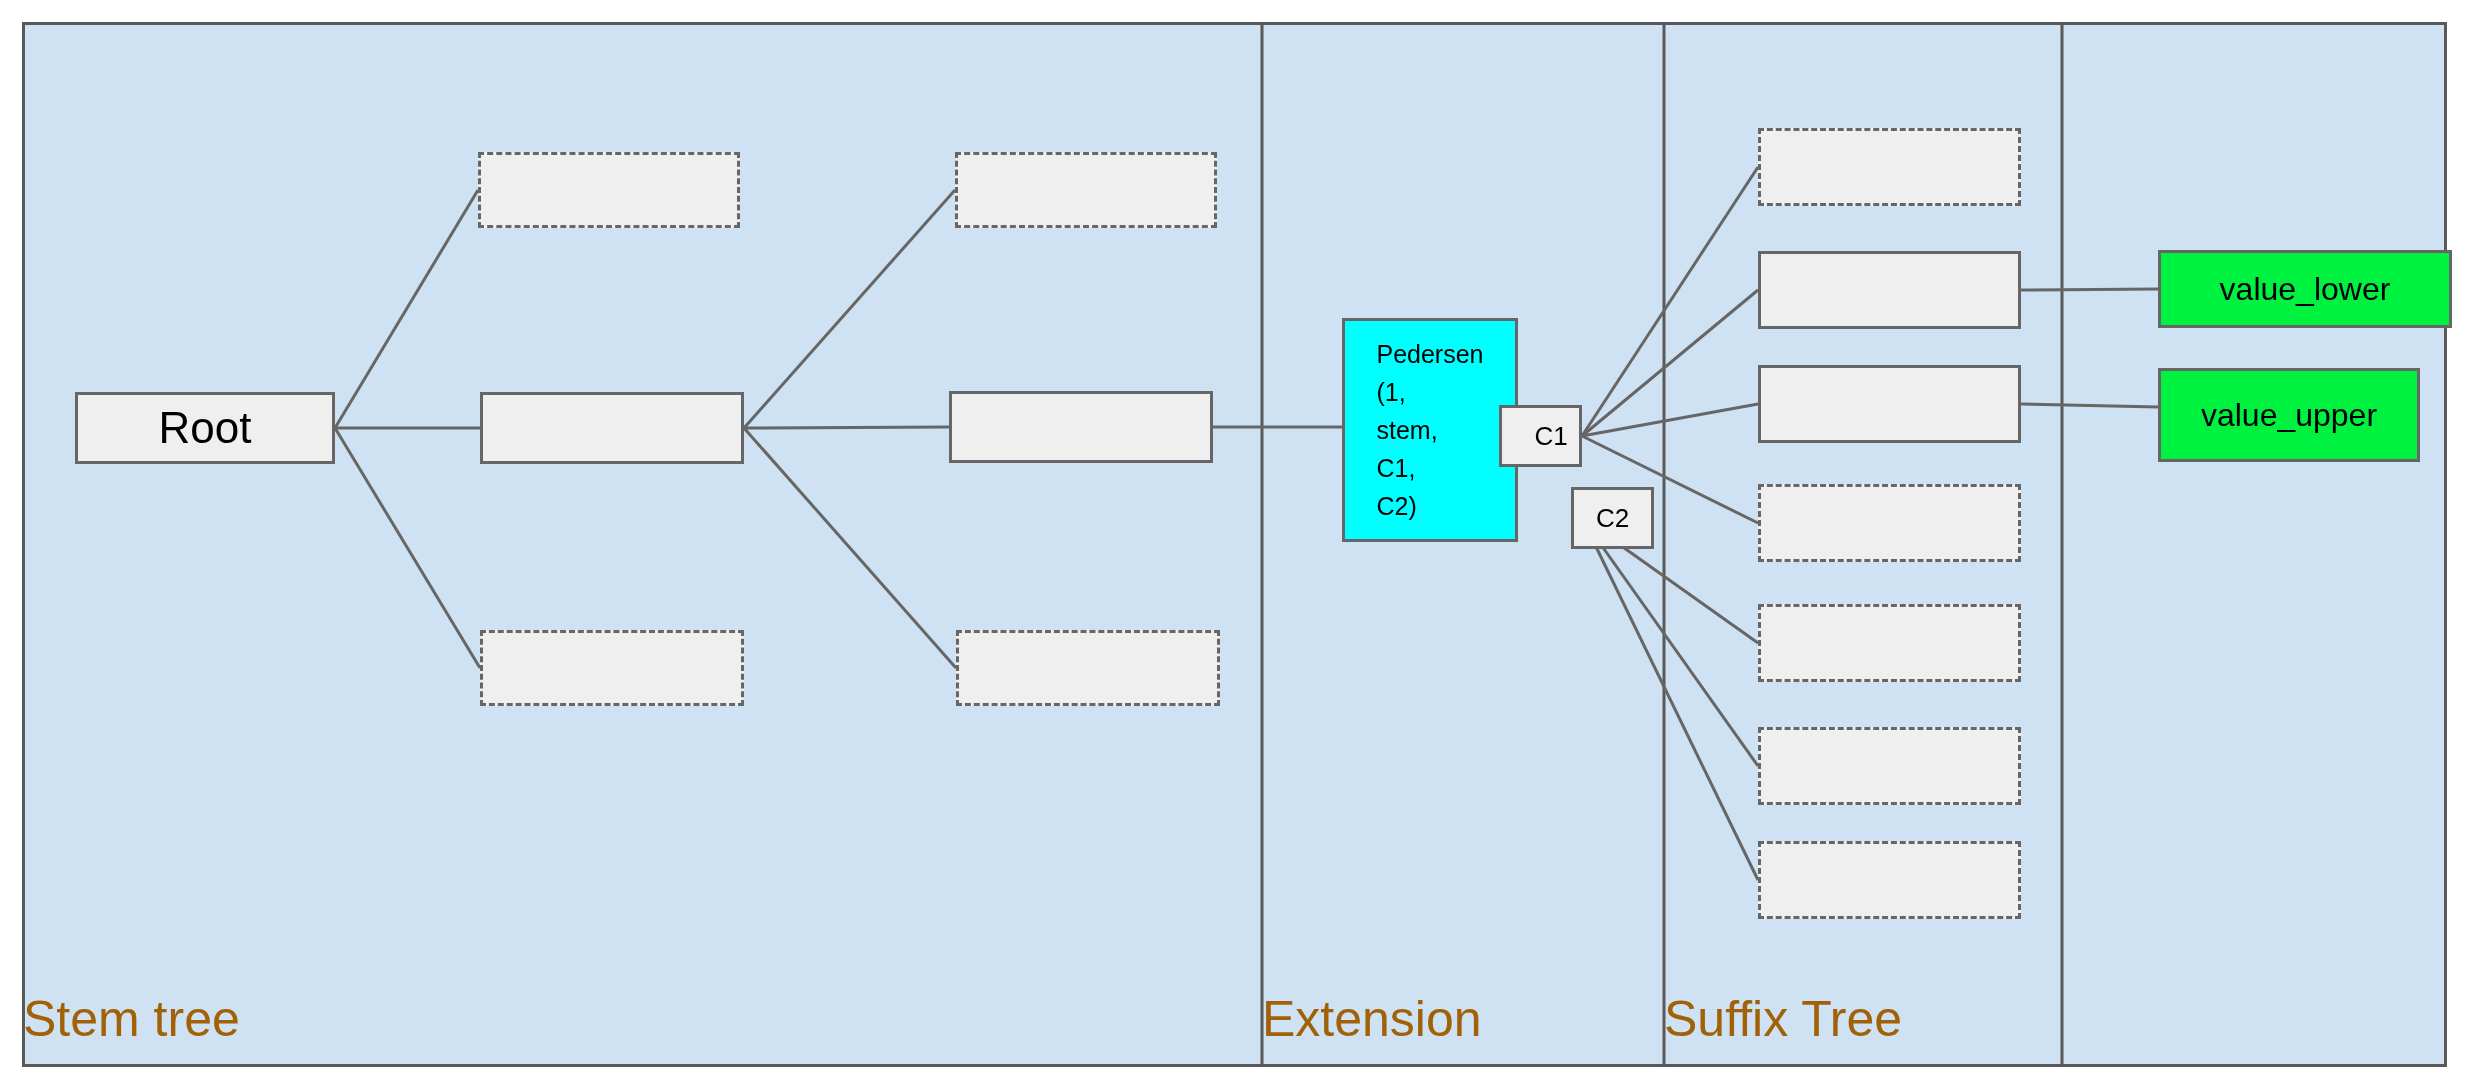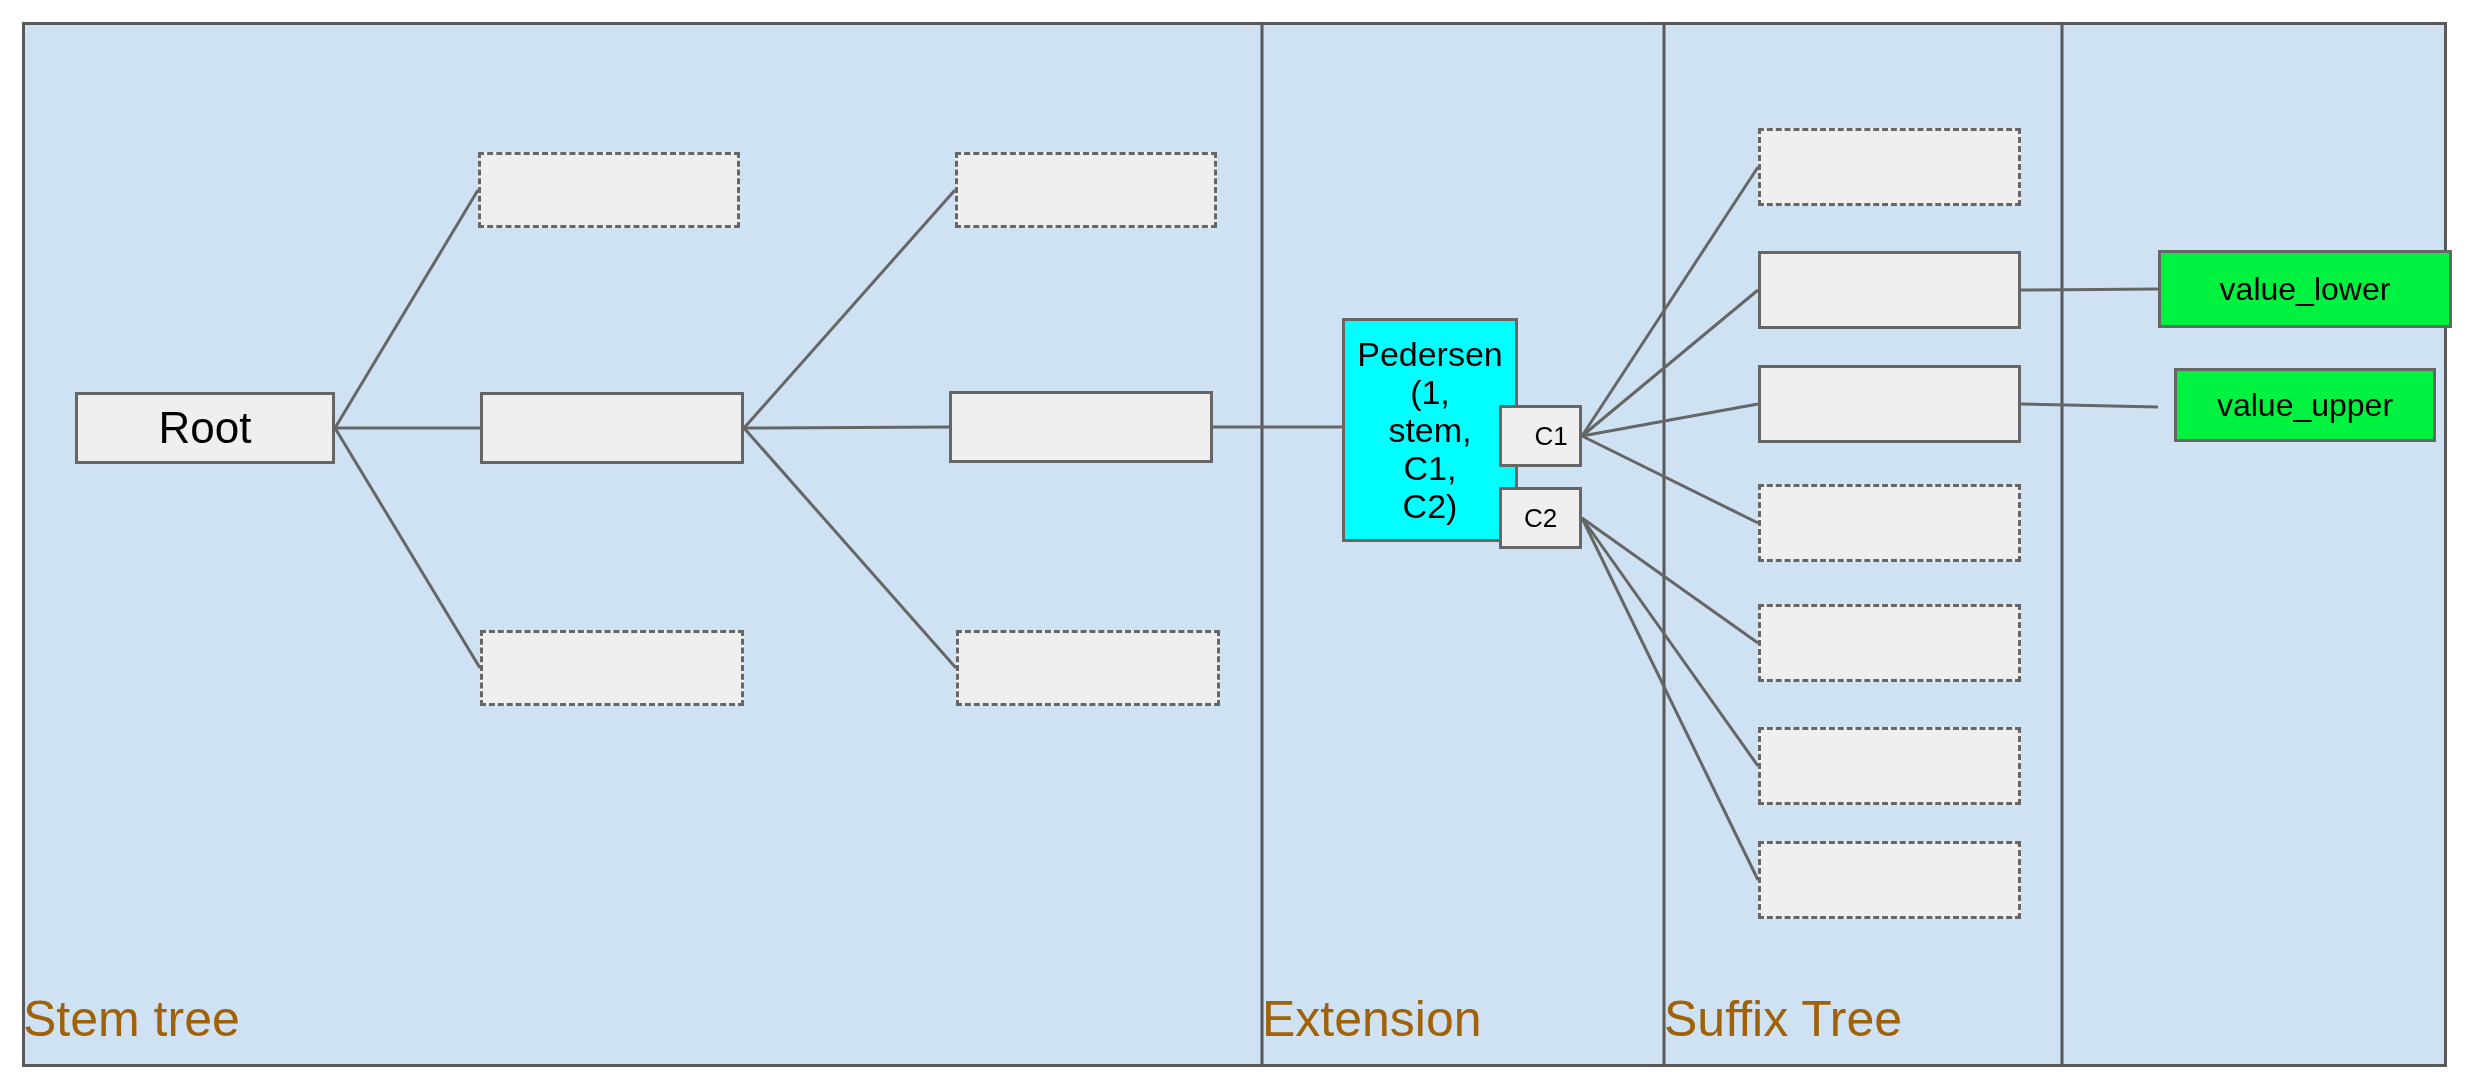--- a/index.html
+++ b/index.html
@@ -32,23 +32,23 @@
     justify-content: center;
     color: #000000;
   }
   .node.dashed { border-style: dashed; }
   .node.cyan { background: #00FFFF; }
   .node.green { background: #00F241; }
   .root-label   { font-size: 44px; }
   .small-label  { font-size: 26px; }
   .value-label  { font-size: 32px; }
   .pedersen-text {
-    font-size: 34px;
+    font-size: 25px;
     line-height: 38px;
-    text-align: center;
+    text-align: left;
   }
   .section-label {
     position: absolute;
     text-align: left;
     font-size: 50px;
     line-height: 50px;
     color: #a16207;
   }
 </style>
 </head>
@@ -104,36 +104,36 @@
       <div>Pedersen</div>
       <div>(1,</div>
       <div>stem,</div>
       <div>C1,</div>
       <div>C2)</div>
     </div>
   </div>
   <div class="node" style="left:1499px; top:405px; width:83px; height:62px;padding-left:21px;">
     <span class="small-label">C1</span>
   </div>
-  <div class="node" style="left:1499px; top:487px; width:83px; height:62px;">
+  <div class="node" style="left:1571px; top:487px; width:83px; height:62px;">
     <span class="small-label">C2</span>
   </div>
 
   <div class="node dashed" style="left:1758px; top:128px; width:263px; height:78px;"></div>
   <div class="node" style="left:1758px; top:251px; width:263px; height:78px;"></div>
   <div class="node" style="left:1758px; top:365px; width:263px; height:78px;"></div>
   <div class="node dashed" style="left:1758px; top:484px; width:263px; height:78px;"></div>
   <div class="node dashed" style="left:1758px; top:604px; width:263px; height:78px;"></div>
   <div class="node dashed" style="left:1758px; top:727px; width:263px; height:78px;"></div>
   <div class="node dashed" style="left:1758px; top:841px; width:263px; height:78px;"></div>
 
   <div class="node green" style="left:2158px; top:250px; width:294px; height:78px;">
     <span class="value-label">value_lower</span>
   </div>
-  <div class="node green" style="left:2158px; top:368px; width:262px; height:74px;margin-left:16px;">
+  <div class="node green" style="left:2158px; top:368px; width:262px; height:94px;">
     <span class="value-label">value_upper</span>
   </div>
 
   <div class="section-label" style="left:23px; top:994px; width:1239px;">Stem tree</div>
   <div class="section-label" style="left:1262px; top:994px; width:402px;">Extension</div>
   <div class="section-label" style="left:1664px; top:994px; width:438px;">Suffix Tree</div>
 
 </div>
 
 </body></html>

